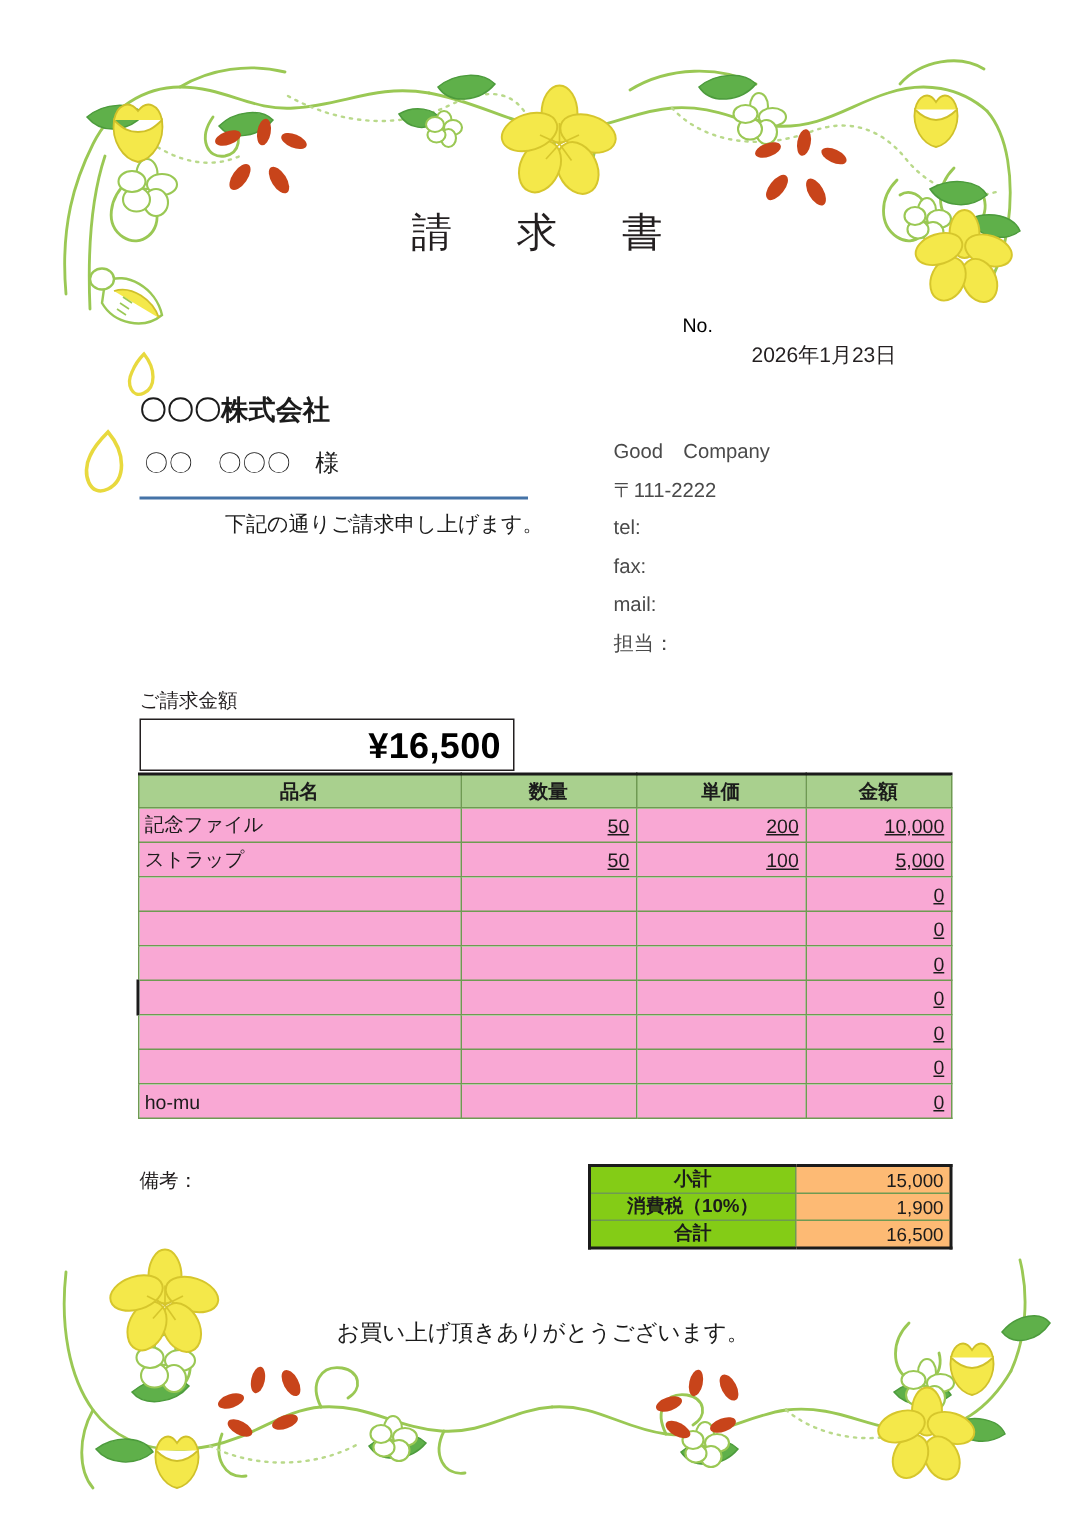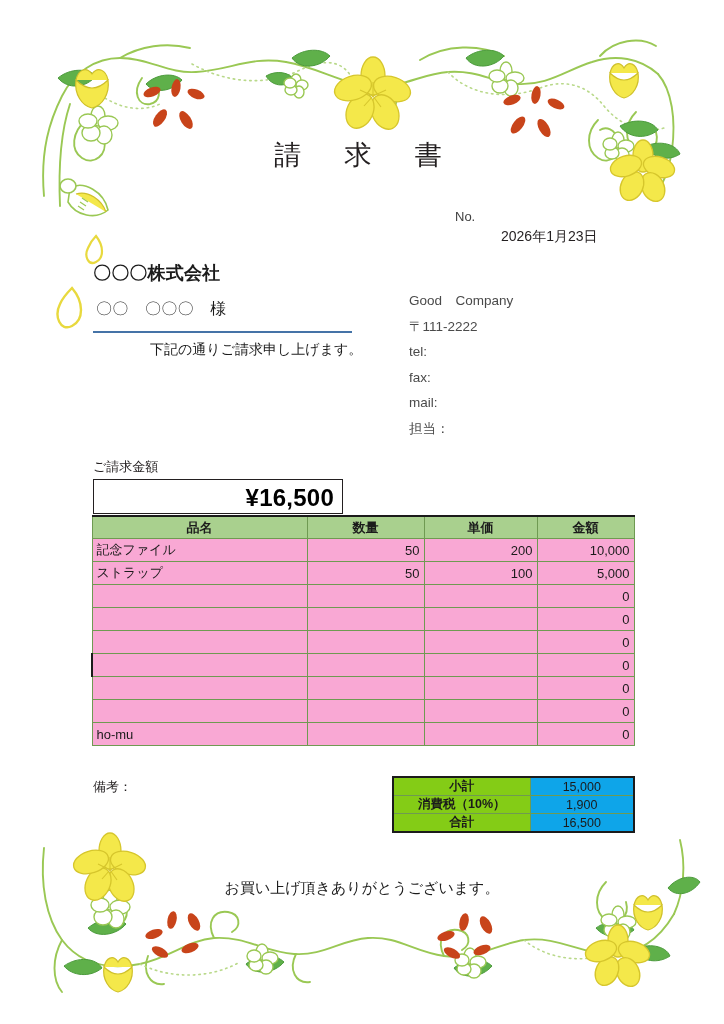--- a/index.html
+++ b/index.html
@@ -47,21 +47,21 @@
     letter-spacing: 0.30em;
     font-family: "DejaVu Sans", "Liberation Sans", sans-serif;
     color: #231f20;
   }
 
   
   #no-label {
     position: absolute;
     left: 455px; top: 209px;
     font-size: 13px;
-    color: #404040;
+    color: #000000;
   }
   #issue-date {
     position: absolute;
     left: 501px; top: 228px;
     font-size: 14px;
     color: #231f20;
   }
 
   
   #client-company {
@@ -154,21 +154,21 @@
   }
   #items-table td {
     border: 1px solid #6f9a52;
     height: 22px;
     padding: 0 4px;
     color: #1b1b1b;
     background: #f9a8d4;
     overflow: hidden;
     white-space: nowrap;
   }
-  #items-table td.num { text-align: right; }
+  #items-table td.num { text-align: right; text-decoration: underline; }
   #items-table thead tr { border-top: 2px solid #1b1b1b; }
   #items-table tbody tr.cursor-row td:first-child {
     border-left: 2.5px solid #1b1b1b;
   }
 
   
   #remarks-label {
     position: absolute;
     left: 93px; top: 778px;
     font-size: 13px;
@@ -191,22 +191,22 @@
     height: 16px;
     padding: 0 4px;
     color: #1b1b1b;
   }
   #totals-table td.t-label {
     background: #84cc16;
     text-align: center;
     font-weight: bold;
   }
   #totals-table td.t-value {
-    background: #0ea5e9;
-    text-align: center;
+    background: #fdba74;
+    text-align: right;
   }
   #totals-table tr:first-child td { border-top: 2px solid #1b1b1b; }
   #totals-table tr:last-child td  { border-bottom: 2px solid #1b1b1b; }
   #totals-table td.t-label:first-child { border-left: 2px solid #1b1b1b; }
   #totals-table td.t-value:last-child  { border-right: 2px solid #1b1b1b; }
 
   
   #footer-message {
     position: absolute;
     left: 0; top: 879px;

